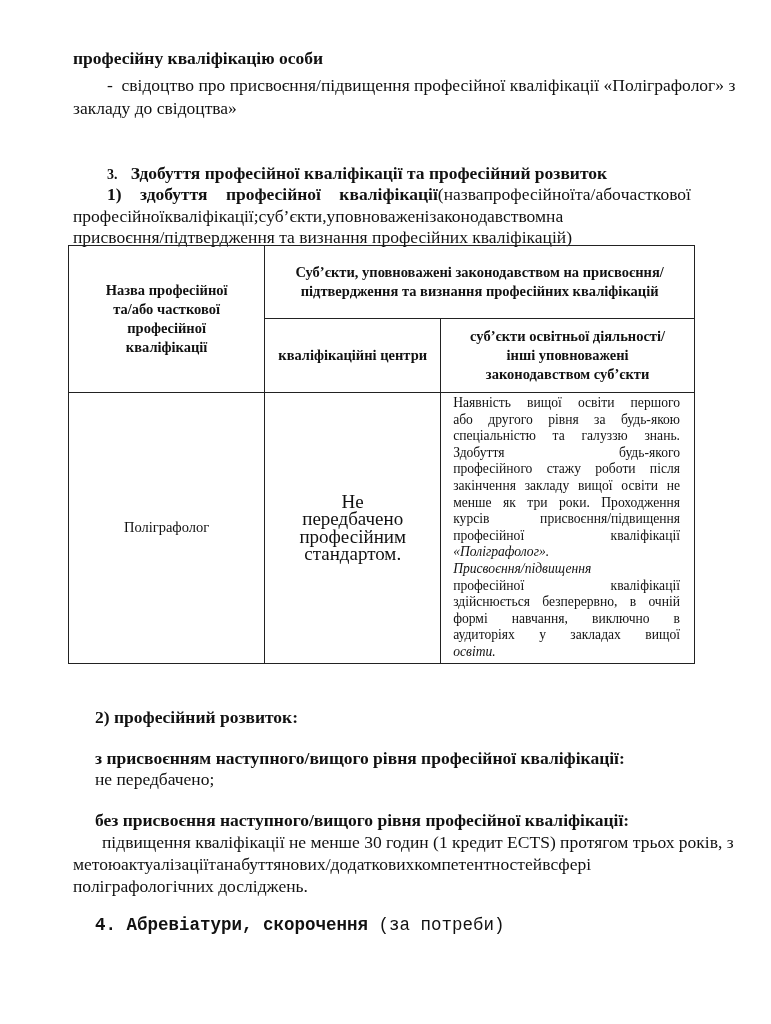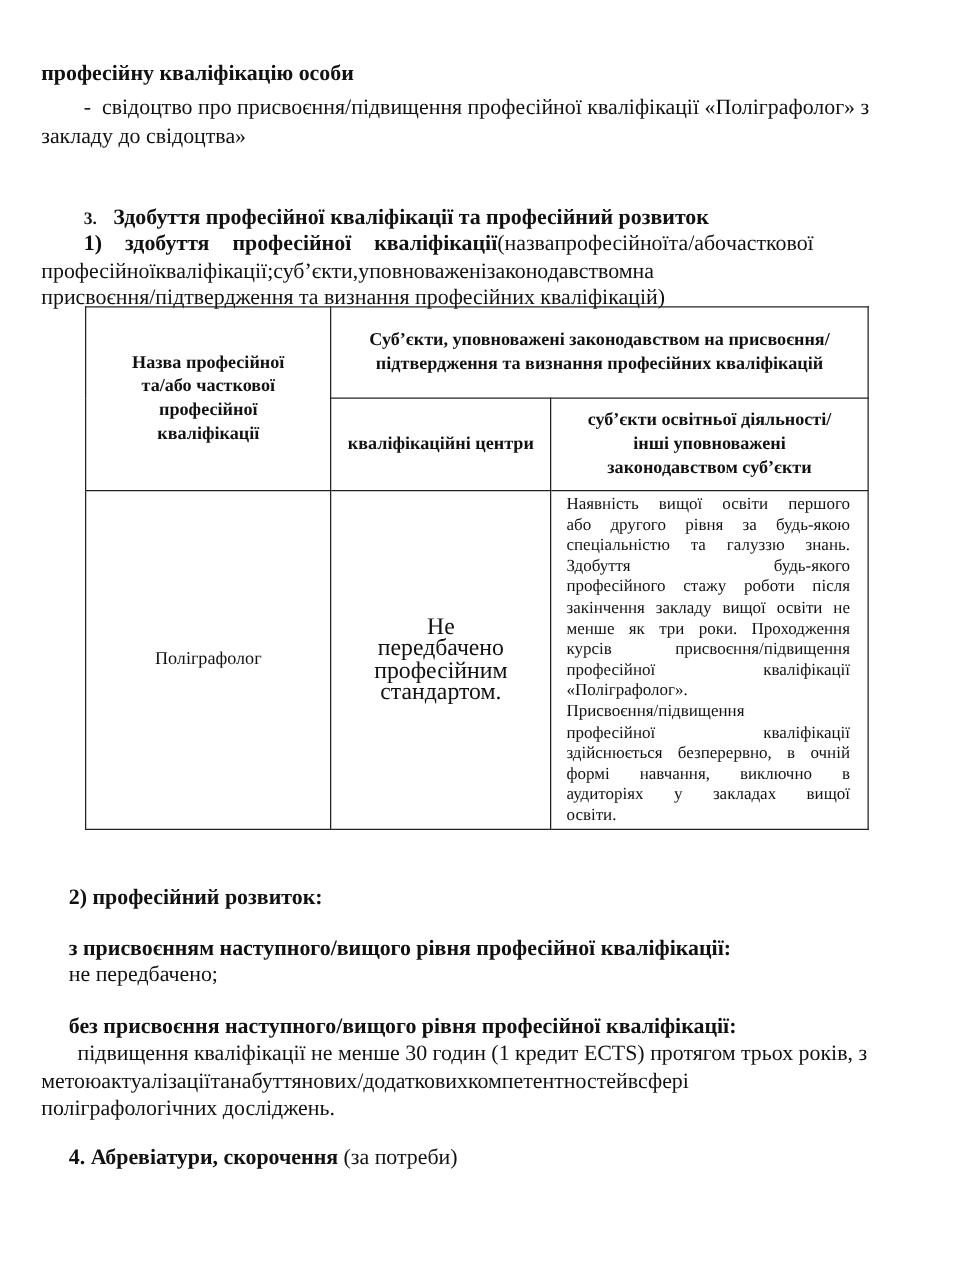--- a/index.html
+++ b/index.html
@@ -2,39 +2,39 @@
 <html><head>
   <meta charset="utf-8">
   <style>
     html, body { margin: 0; padding: 0; background: #ffffff; }
     body {
       width: 771px; height: 1024px; position: relative; overflow: hidden;
       font-family: "Liberation Serif", "DejaVu Serif", serif;
       color: #111111;
     }
     .page { position: absolute; left: 0; top: 0; width: 771px; height: 1024px; }
-    .line { position: absolute; font-size: 17.5px; line-height: 22px; white-space: nowrap; }
+    .line { position: absolute; font-size: 17.5px; line-height: 22px; white-space: nowrap; margin-left: 40px; }
     .b { font-weight: bold; }
     .just { display: flex; justify-content: flex-start; white-space: nowrap; }
 
     table.qual {
       position: absolute; left: 68px; top: 245px; width: 627px;
       border-collapse: collapse; table-layout: fixed;
       font-size: 14px; line-height: 17.5px;
     }
     table.qual td, table.qual th {
       border: 1.3px solid #222222; padding: 13px 6px; vertical-align: middle; text-align: center;
     }
     table.qual th { font-weight: bold; font-size: 14.5px; line-height: 19px; }
     .col1 { width: 184px; }
     .col2 { width: 165px; }
     .col3 { width: 238px; }
     .just-cell { text-align: justify !important; vertical-align: top !important; padding: 2px 14px 2px 12px !important; font-size: 13.6px; line-height: 16.6px; }
     .jl { display: block; text-align: justify; text-align-last: justify; }
-    .jl.last { text-align-last: left; }
+    .jl.last { text-align-last: left; font-style: italic; }
   </style>
 </head>
 <body>
 
 <div class="page">
 
   <div class="line b" style="left:33px; top:47px;">професійну кваліфікацію особи</div>
 
   <div class="line" style="left:67px; top:74px;">
     <span>-</span>&nbsp;&nbsp;<span>свідоцтво про присвоєння/підвищення професійної кваліфікації «Поліграфолог» з</span>
@@ -120,18 +120,18 @@
       <span>та</span>
       <span>набуття</span>
       <span>нових/додаткових</span>
       <span>компетентностей</span>
       <span>в</span>
       <span>сфері</span>
     </div>
   </div>
   <div class="line" style="left:33px; top:875px;">поліграфологічних досліджень.</div>
 
-  <div class="line" style="left:55px; top:914px;">
+  <div class="line" style="left:55px; top:914px;font-family:Liberation Mono, monospace;">
     <span class="b">4. Абревіатури, скорочення</span>
     <span>(за потреби)</span>
   </div>
 
 </div>
 
 </body></html>

